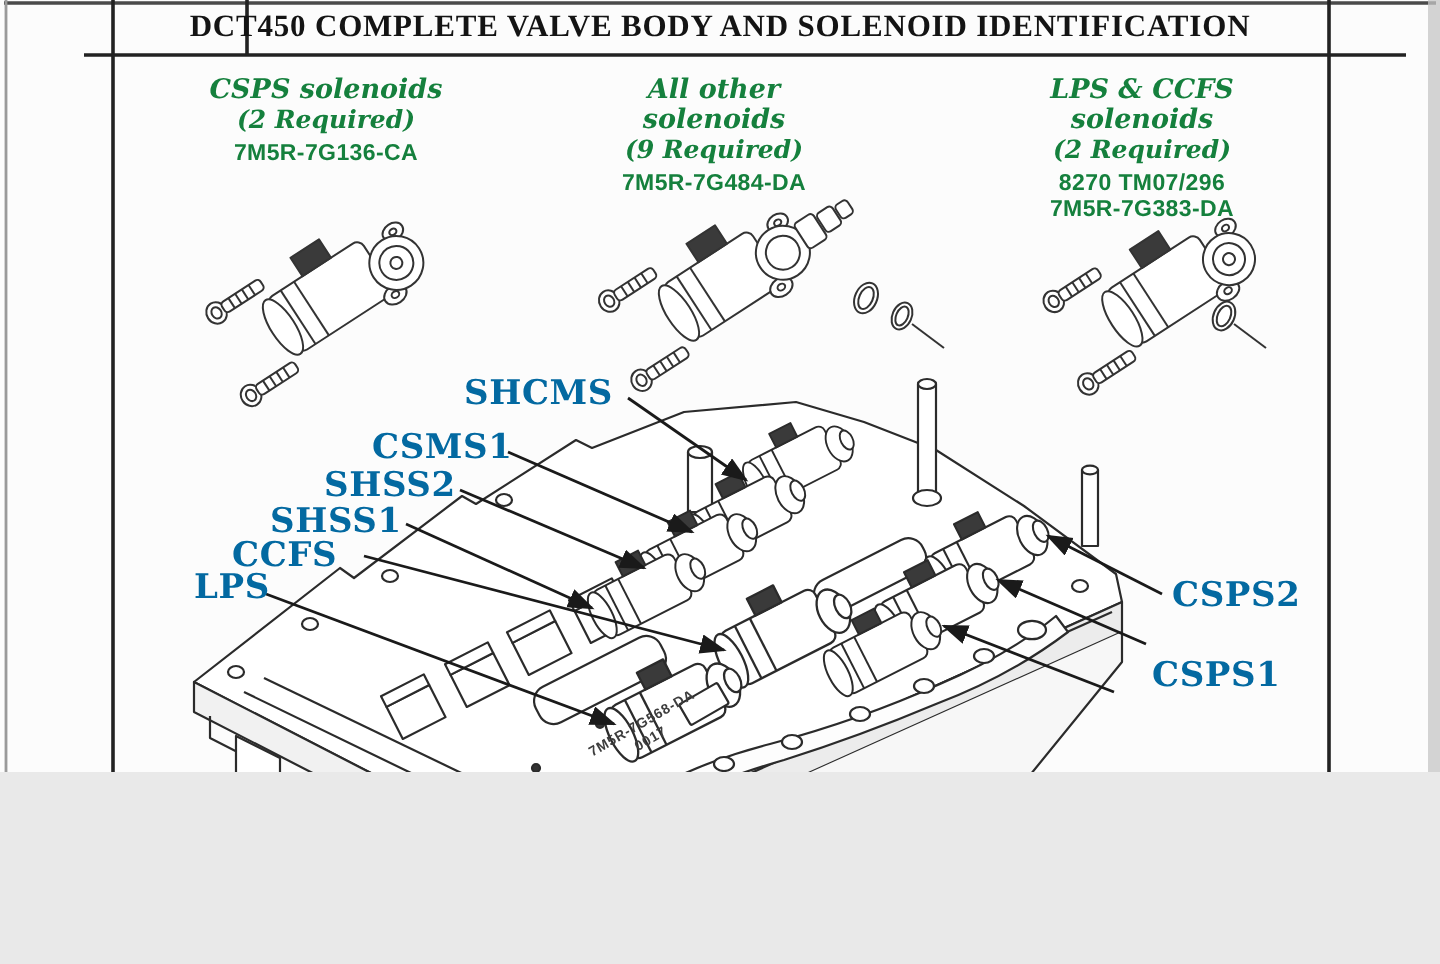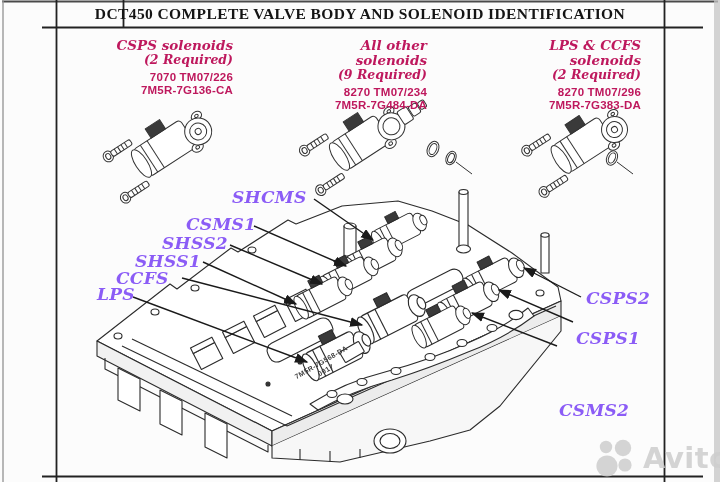--- a/index.html
+++ b/index.html
@@ -1,27 +1,27 @@
 <!DOCTYPE html>
 <html><head>
 <meta charset="utf-8">
 <style>
   html,body{margin:0;padding:0;background:#e9e9e9;}
-  .page{position:relative;width:720px;height:482px;background:#fcfcfc;overflow:hidden;
+  .page{position:relative;width:720px;height:386px;background:#fcfcfc;overflow:hidden;
         font-family:"Liberation Serif",serif;}
   .art{position:absolute;left:0;top:0;width:720px;height:482px;}
   .title{position:absolute;left:60px;top:5px;width:600px;text-align:center;
          font-family:"Liberation Serif",serif;font-weight:bold;font-size:15.5px;
          letter-spacing:.4px;color:#141414;white-space:nowrap;}
-  .hdr{position:absolute;text-align:right;color:#be185d;line-height:1.12;}
+  .hdr{position:absolute;text-align:center;color:#15803d;line-height:1.12;}
   .hdr .n{font-family:"DejaVu Serif",serif;font-style:italic;font-weight:bold;font-size:13.5px;}
   .hdr .q{font-family:"DejaVu Serif",serif;font-style:italic;font-weight:bold;font-size:12.5px;margin-bottom:4px;}
   .hdr .p{font-family:"Liberation Sans",sans-serif;font-weight:bold;font-size:11.5px;letter-spacing:.2px;line-height:1.1;}
-  .callout{position:absolute;font-family:"DejaVu Serif",serif;font-style:italic;font-weight:bold;
-           font-size:17px;color:#8b5cf6;white-space:nowrap;letter-spacing:.3px;}
+  .callout{position:absolute;font-family:"DejaVu Serif",serif;font-weight:bold;
+           font-size:17px;color:#0369a1;white-space:nowrap;letter-spacing:.3px;}
   .cast{position:absolute;left:294px;top:358px;transform:rotate(-30deg);
         font-family:"Liberation Sans",sans-serif;font-weight:bold;font-size:7px;
         color:#3d3d3d;letter-spacing:.4px;line-height:1.25;text-align:center;}
   .wm{position:absolute;left:594px;top:436px;display:flex;align-items:center;gap:5px;}
   .wm-text{font-family:"DejaVu Sans",sans-serif;font-weight:bold;font-size:29px;
            color:rgba(205,205,205,.85);letter-spacing:.5px;line-height:1;}
   .edge-strip{position:absolute;right:0;top:0;width:6px;height:482px;background:#c6c6c6;opacity:.75;}
 </style>
 </head>
 <body>
@@ -345,27 +345,25 @@
       <line x1="573" y1="322" x2="499" y2="290" marker-end="url(#arr)"></line>
       <line x1="557" y1="346" x2="472" y2="313" marker-end="url(#arr)"></line>
     </g>
   </svg>
 
   <div class="title">DCT450 COMPLETE VALVE BODY AND SOLENOID IDENTIFICATION</div>
 
   <div class="hdr" style="left:93px;top:38px;width:140px;">
     <div class="n">CSPS solenoids</div>
     <div class="q">(2 Required)</div>
-    <div class="p">7070  TM07/226</div>
     <div class="p">7M5R-7G136-CA</div>
   </div>
   <div class="hdr" style="left:287px;top:38px;width:140px;">
     <div class="n">All other solenoids</div>
     <div class="q">(9 Required)</div>
-    <div class="p">8270  TM07/234</div>
     <div class="p">7M5R-7G484-DA</div>
   </div>
   <div class="hdr" style="left:501px;top:38px;width:140px;">
     <div class="n">LPS &amp; CCFS solenoids</div>
     <div class="q">(2 Required)</div>
     <div class="p">8270  TM07/296</div>
     <div class="p">7M5R-7G383-DA</div>
   </div>
 
   <div class="callout" style="left:232px;top:187px;">SHCMS</div>

